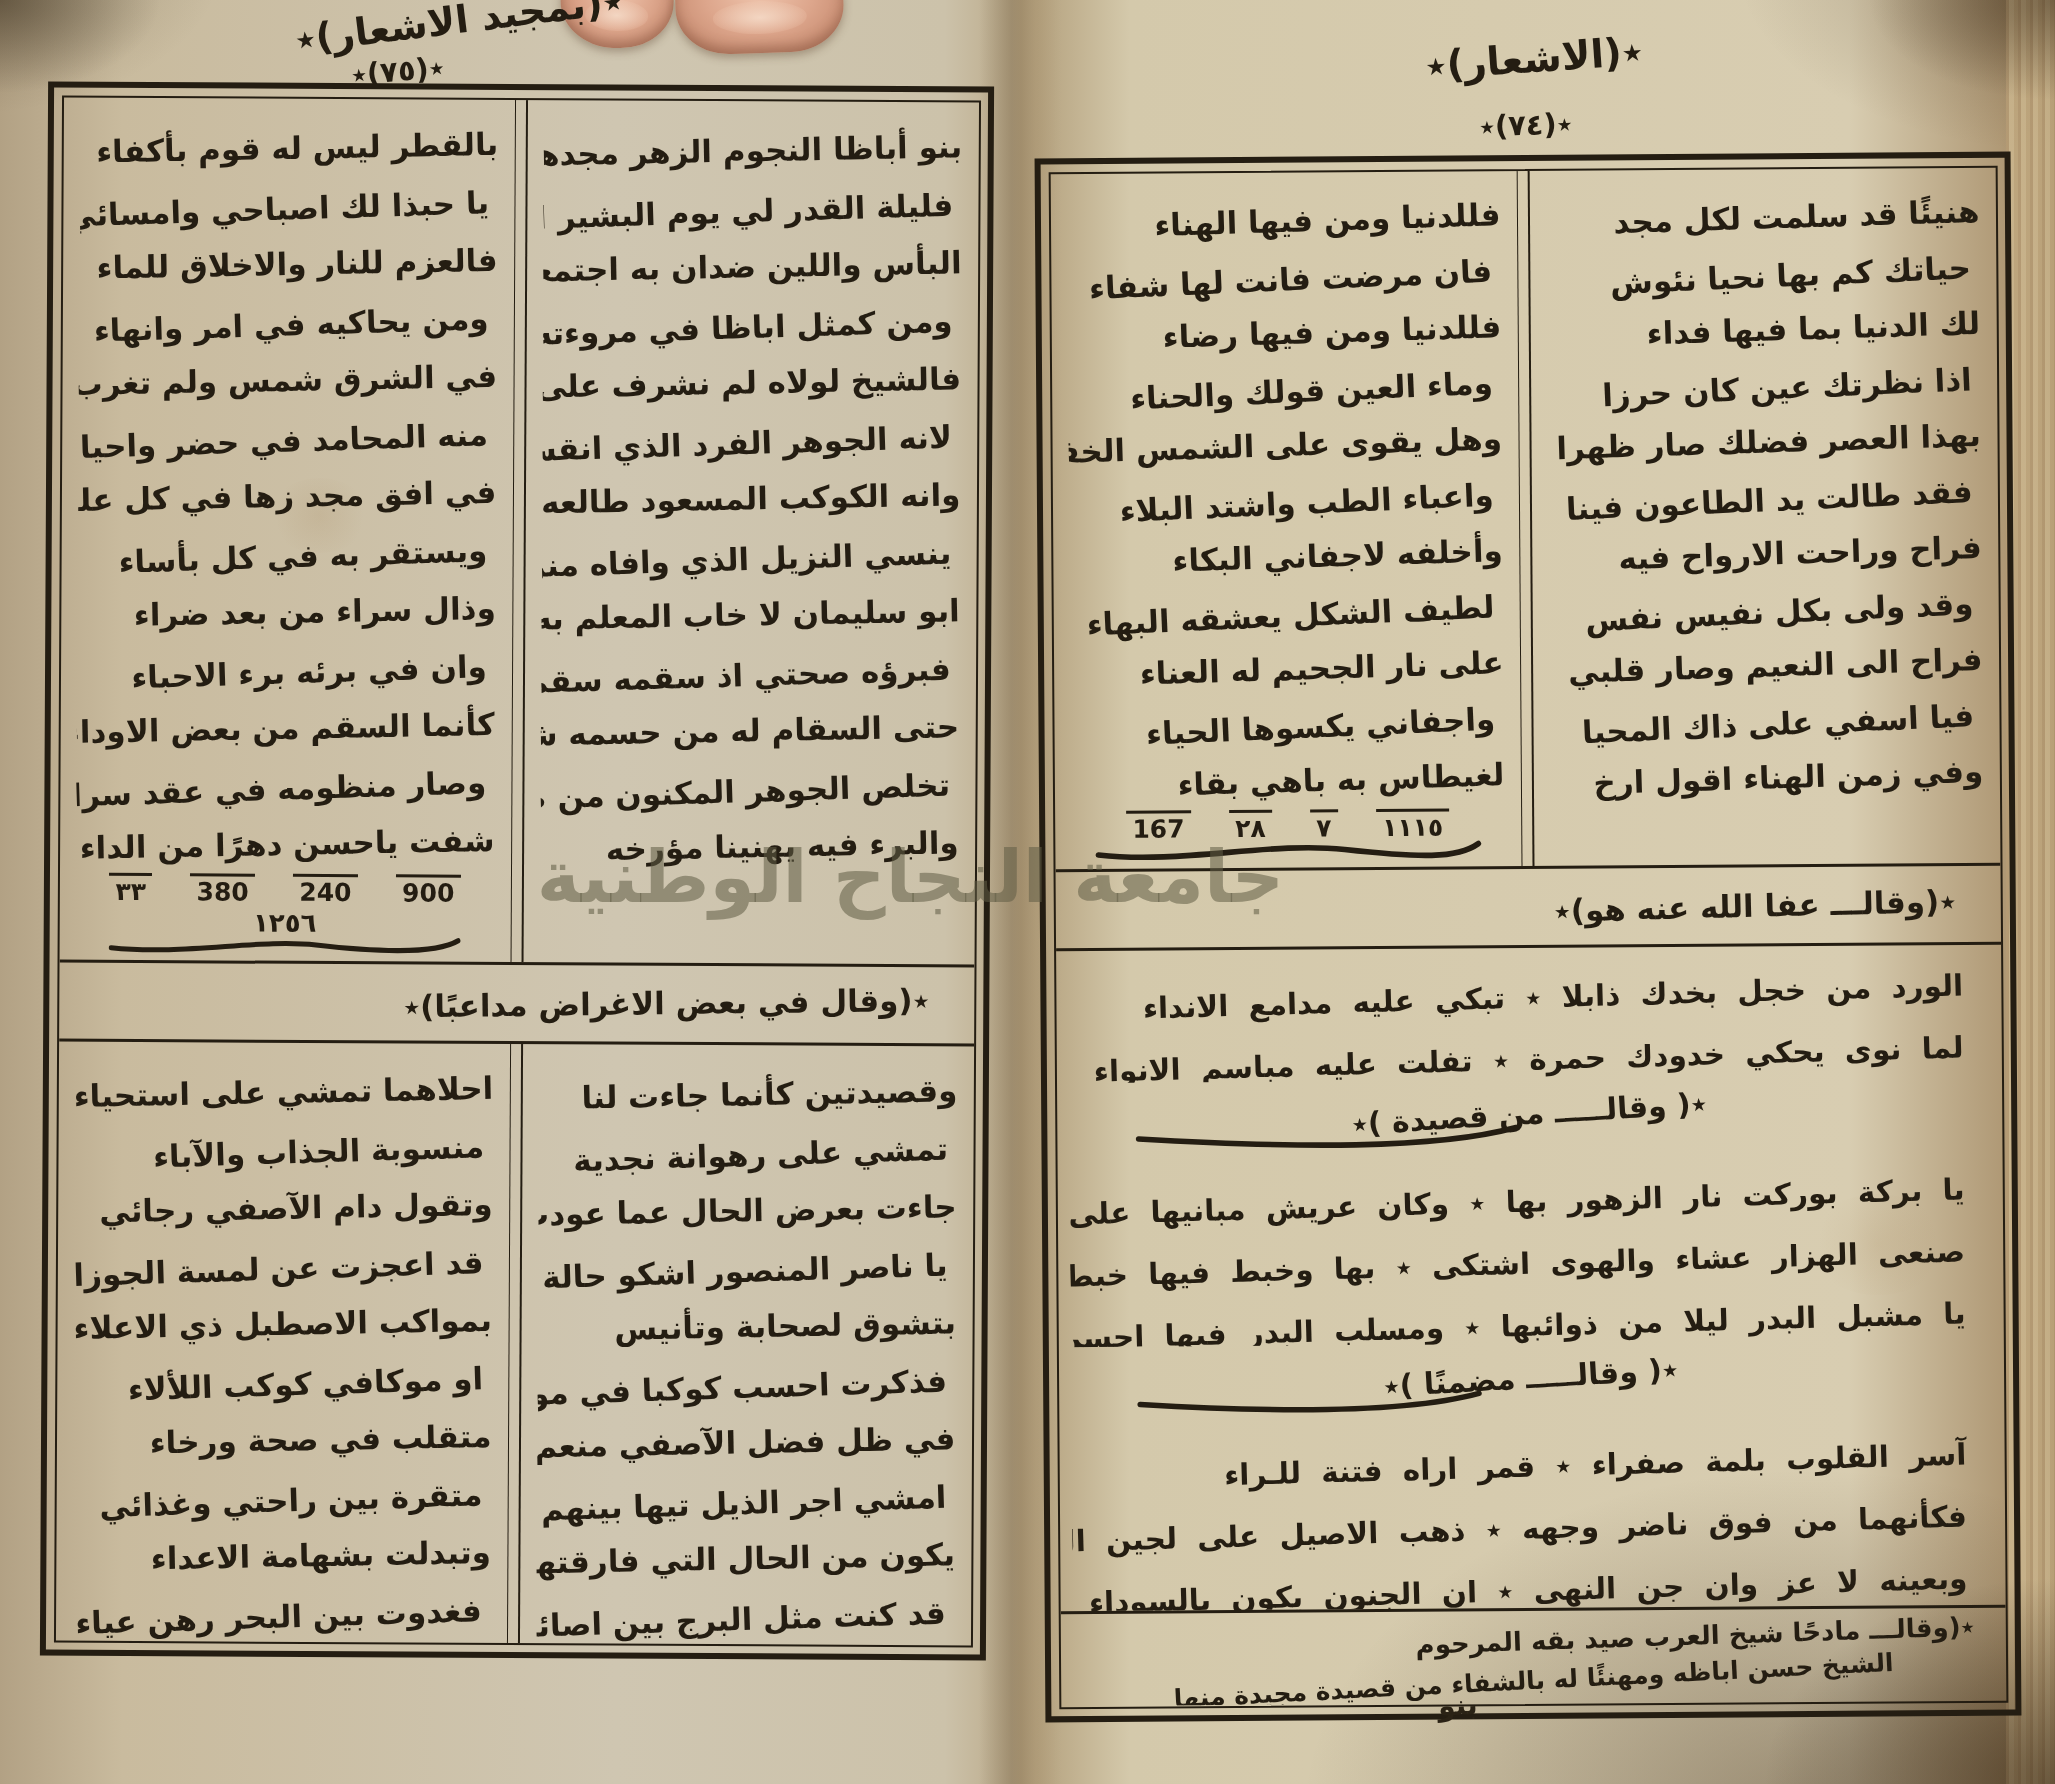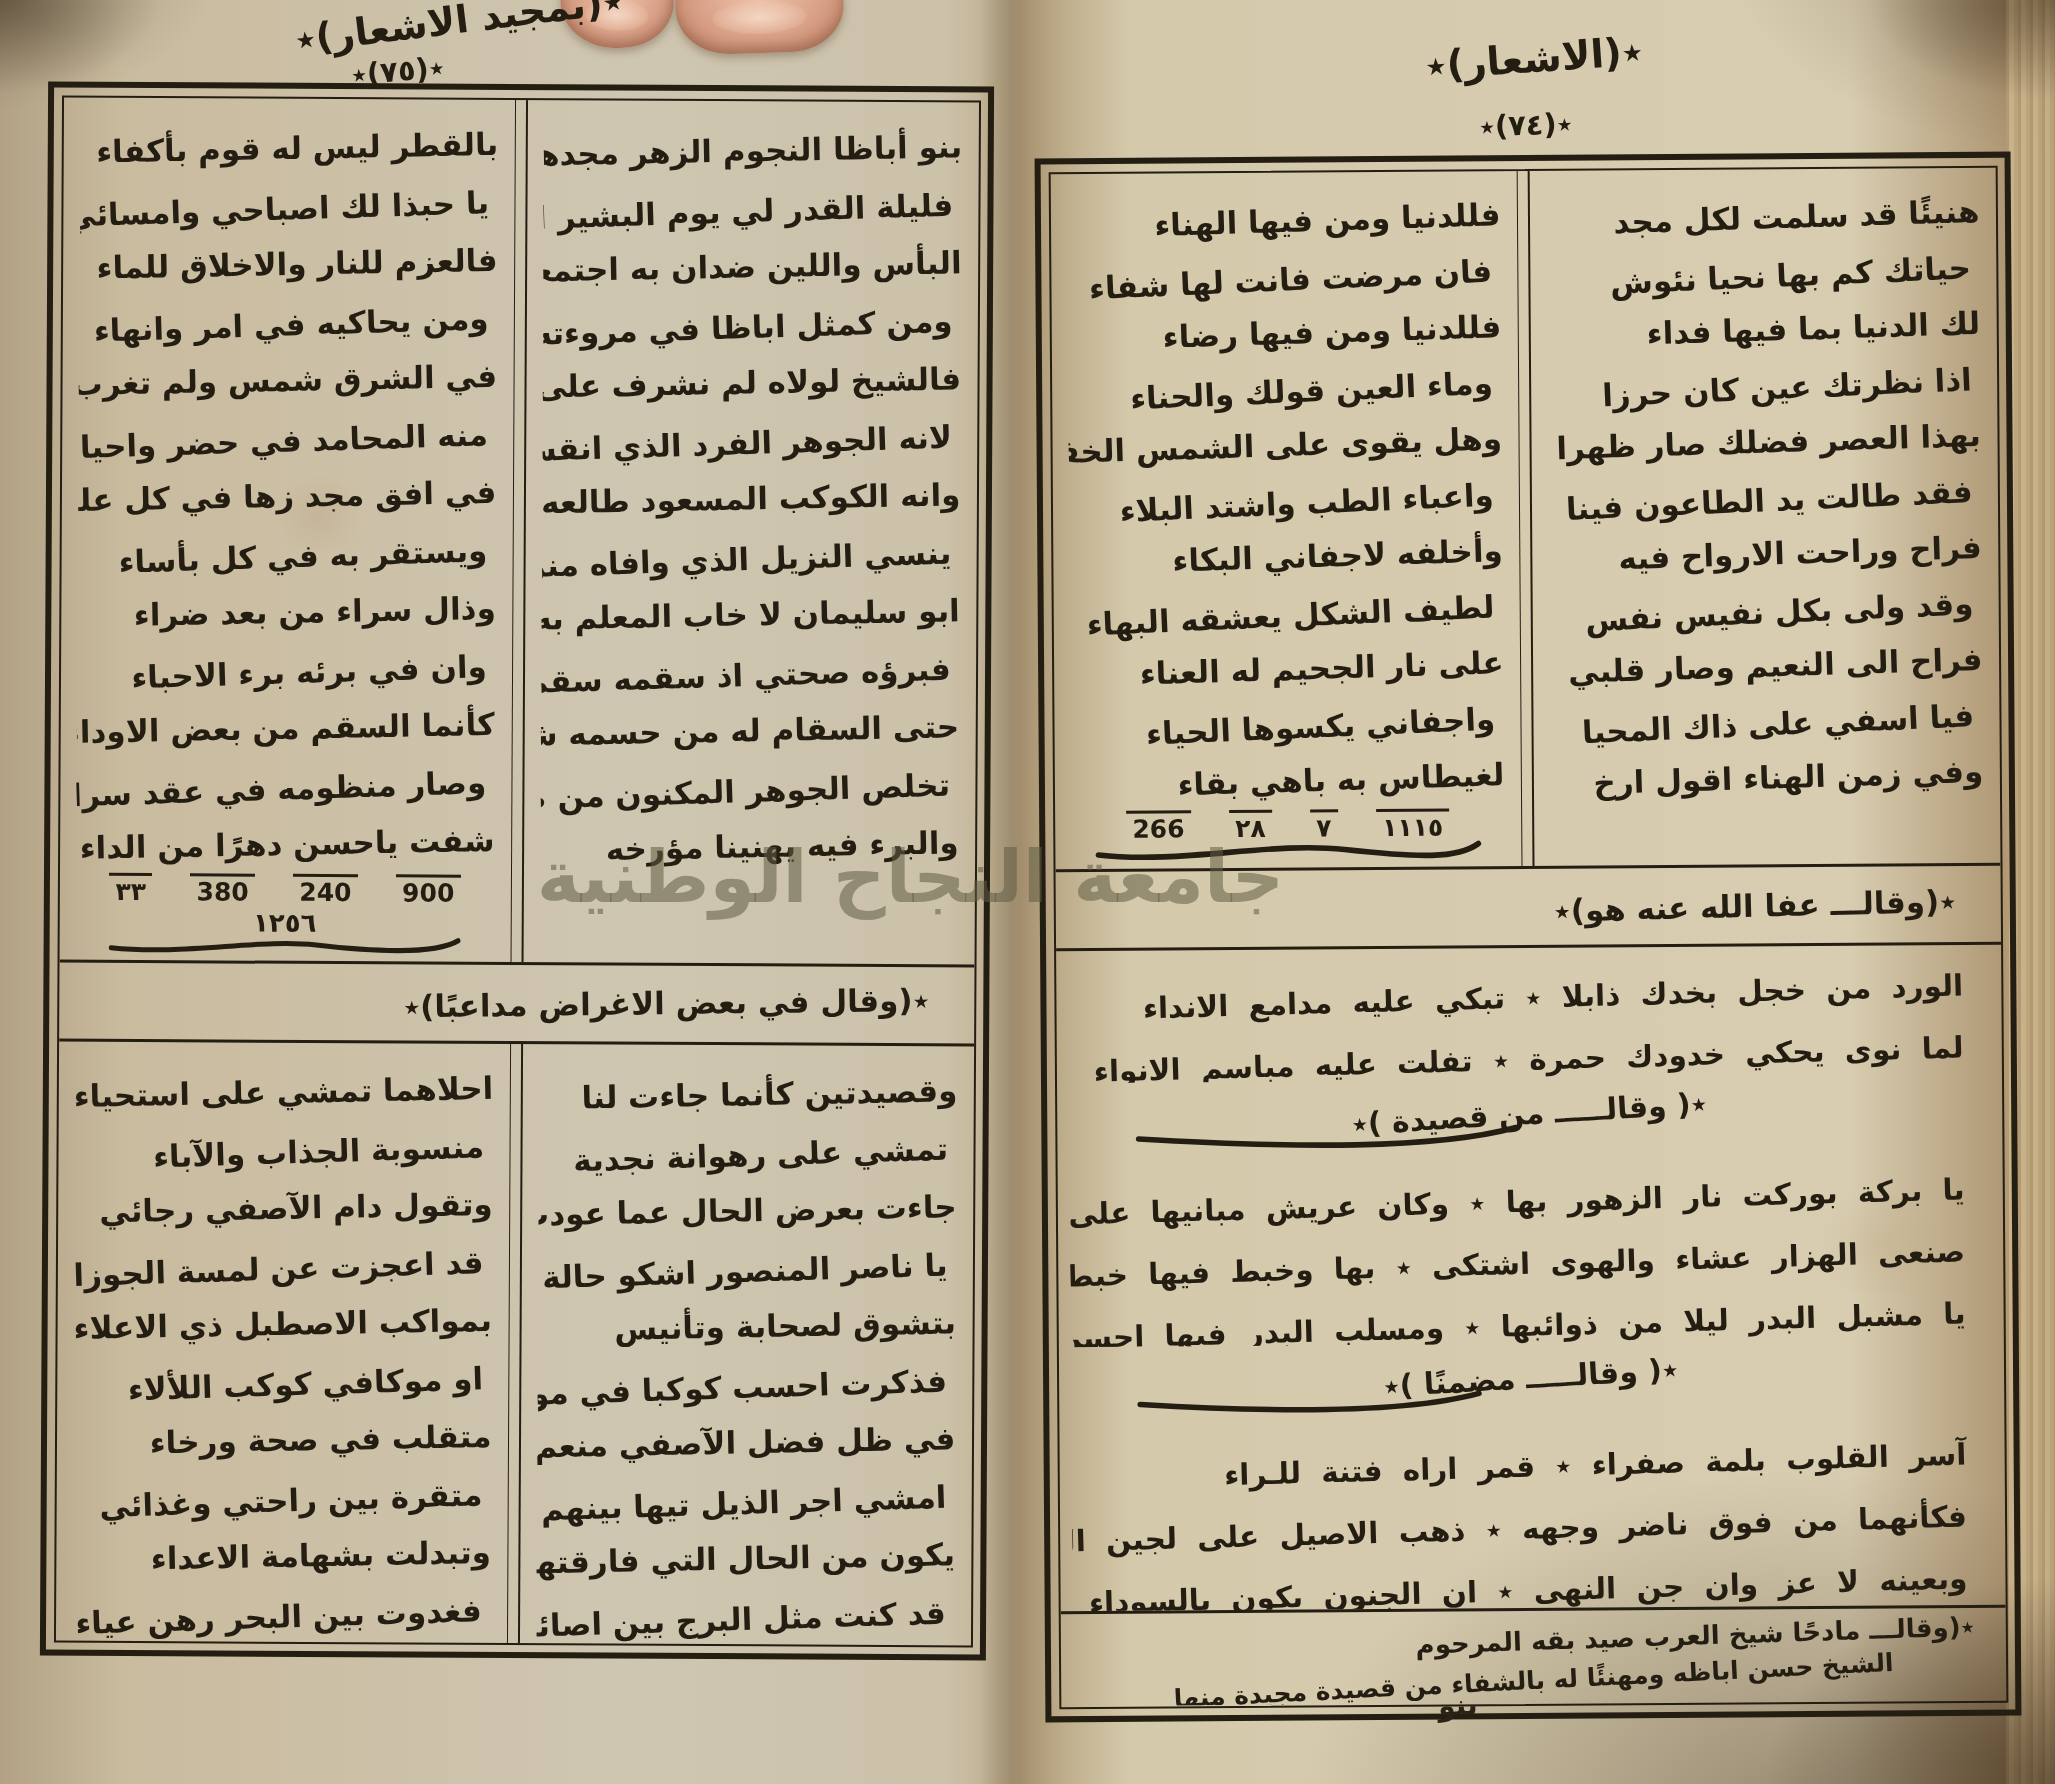--- a/index.html
+++ b/index.html
@@ -248,21 +248,21 @@
               <div class="tline">وأخلفه لاجفاني البكاء</div>
               <div class="tline">لطيف الشكل يعشقه البهاء</div>
               <div class="tline">على نار الجحيم له العناء</div>
               <div class="tline">واجفاني يكسوها الحياء</div>
               <div class="tline">لغيطاس به باهي بقاء</div>
             </div>
           <div class="numrow">
               <span>١١١٥</span>
               <span>٧</span>
               <span>٢٨</span>
-              <span>266</span>
+              <span>167</span>
             </div>
           <svg class="flourish" width="390" height="25" viewBox="0 0 620 40">
             <path d="M6 24 C 140 40, 280 4, 400 18 S 580 34, 614 10" fill="none" stroke="#241d12" stroke-width="9" stroke-linecap="round"></path>
           </svg>
         </div>
       </div>
 
       <div class="band rband">
         <div class="btext">٭(وقالـــ عفا الله عنه هو)٭</div>
       </div>

